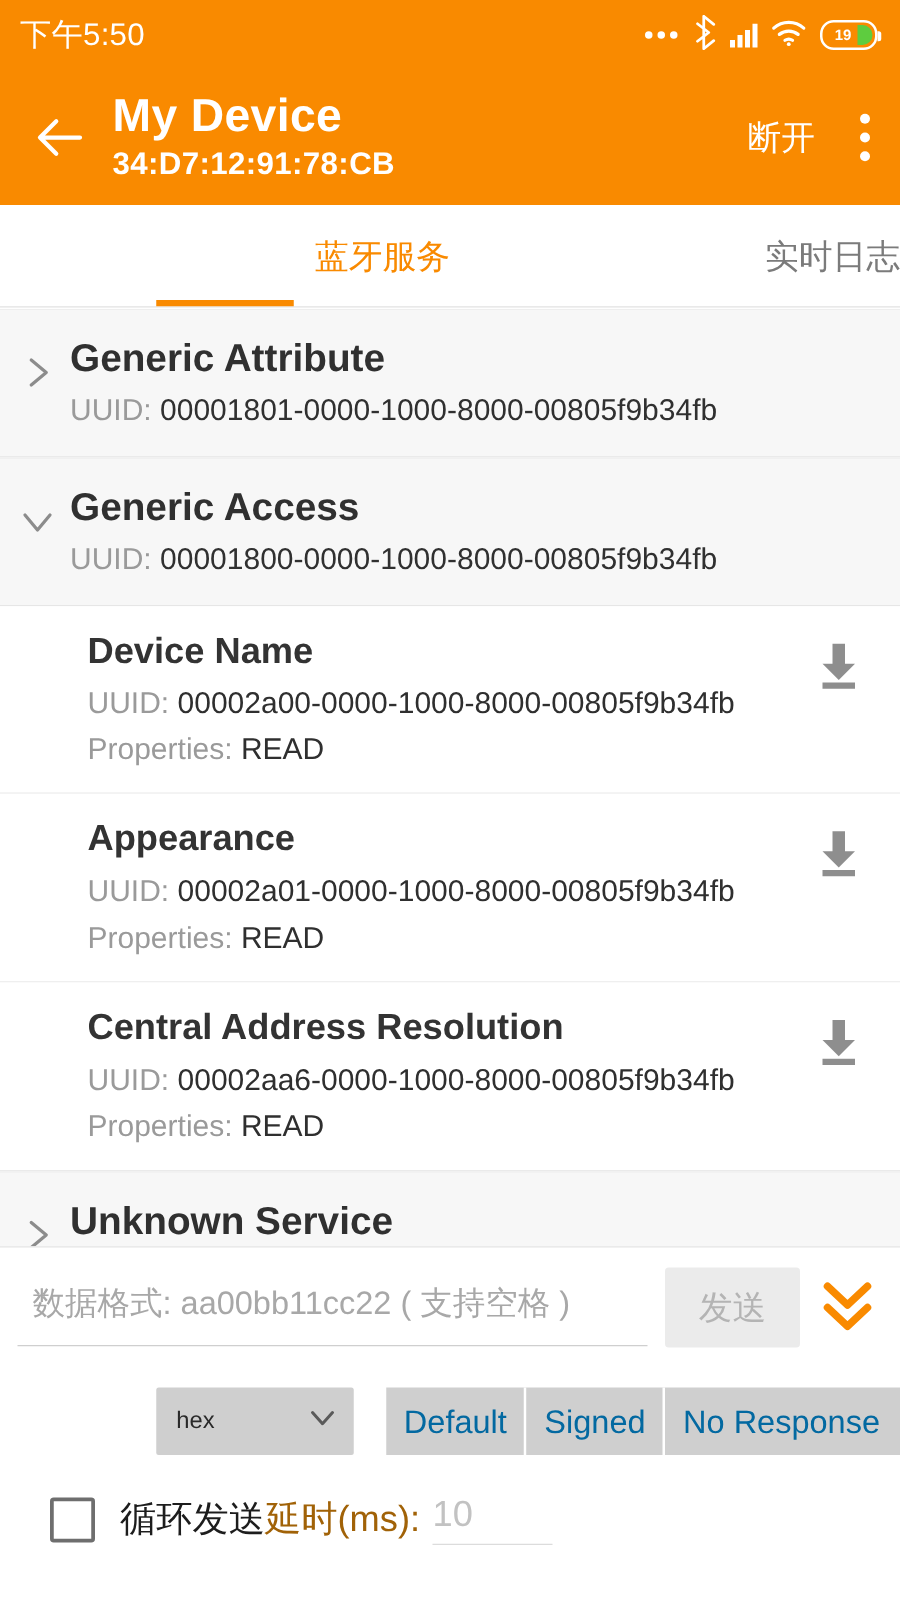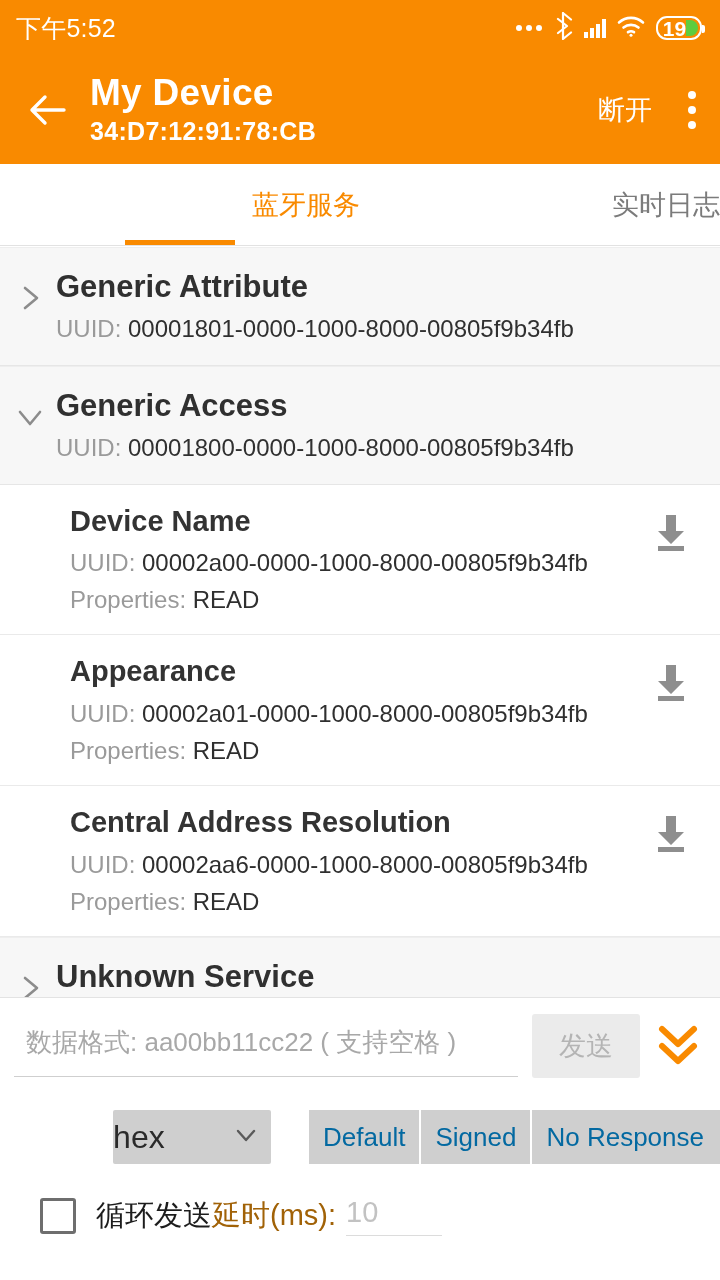--- a/index.html
+++ b/index.html
@@ -28,21 +28,21 @@
   .battery {
     width: 46px; height: 24px; border: 2.5px solid #fff; border-radius: 11px;
     display: flex; align-items: center; position: relative; padding: 2px;
   }
   .battery:after {
     content:""; position:absolute; right:-5px; top:7px; width:3px;height:8px;
     background:#fff; border-radius:0 2px 2px 0;
   }
   .battery .fill { position:absolute; right:2px; top:2px; bottom:2px; width:12px;
     background:#5ECC3F; border-radius: 0 8px 8px 0; }
-  .battery .pct { position:relative; z-index:2; font-size:21px; color:#fff;
+  .battery .pct { position:relative; z-index:2; font-size:12px; color:#fff;
     width:100%; text-align:center; padding-right:9px; line-height:1; font-weight:bold;}
 
   
   .appbar {
     height: 108px; background: #F98A00; display: flex; align-items: center;
     padding: 0 18px 0 22px; color: #fff;
   }
   .back-icon { width: 52px; height: 52px; flex: 0 0 52px; position: relative; cursor: pointer; }
   .back-icon svg { position:absolute; left:0; top:0; }
   .titles { flex: 1; margin-left: 16px; }
@@ -100,22 +100,22 @@
     width: 108px; height: 64px; margin-left: 14px; background: #ebebeb;
     color: #b4b4b4; font-size: 27px; border: none; border-radius: 3px; cursor: pointer;
     font-family: Liberation Mono, monospace;
   }
   .expand-icon { width: 52px; height: 58px; margin-left: 12px; margin-right: 2px; cursor:pointer; }
 
   .opts-row { display: flex; align-items: center; justify-content: flex-end; margin-top: 32px; padding-right: 0; }
   .spinner {
     width: 158px; height: 54px; background: #cfcfcf; border-radius: 2px;
     display: flex; align-items: center; justify-content: space-between;
-    padding: 0 12px 0 0; font-size: 32px; color: #2a2a2a; cursor: pointer;
-    margin-right: 38px;
+    padding: 0 12px 0 16px; font-size: 19px; color: #2a2a2a; cursor: pointer;
+    margin-right: 26px;
   }
   .seg { display: flex; height: 54px; }
   .seg div {
     background: #cfcfcf; color: #0369a1; font-size: 26px;
     display: flex; align-items: center; padding: 0 14px; cursor: pointer;
     border-right: 2px solid #fff;
   }
   .seg div:last-child { border-right: none; padding-right: 16px; }
 
   .loop-row { display: flex; align-items: center; margin-top: 32px; padding-left: 40px; }
@@ -128,21 +128,21 @@
     padding-bottom: 6px; font-family: inherit;
   }
   .delay-input::placeholder { color: #c2c2c2; }
 </style>
 </head>
 <body>
 
 <div id="app">
 
   <div class="statusbar">
-    <div class="status-time">下午5:52</div>
+    <div class="status-time">下午5:50</div>
     <div class="status-icons">
       <span class="dots3">
           <i></i>
           <i></i>
           <i></i>
         </span>
       <span>
         <svg width="20" height="28" viewBox="0 0 20 28">
             <path d="M5 7l9 7-9 7M10 1v26l8-6.5M10 1l8 6.5" fill="none" stroke="#fff" stroke-width="2.2" stroke-linejoin="round" stroke-linecap="round"></path>
           </svg>

